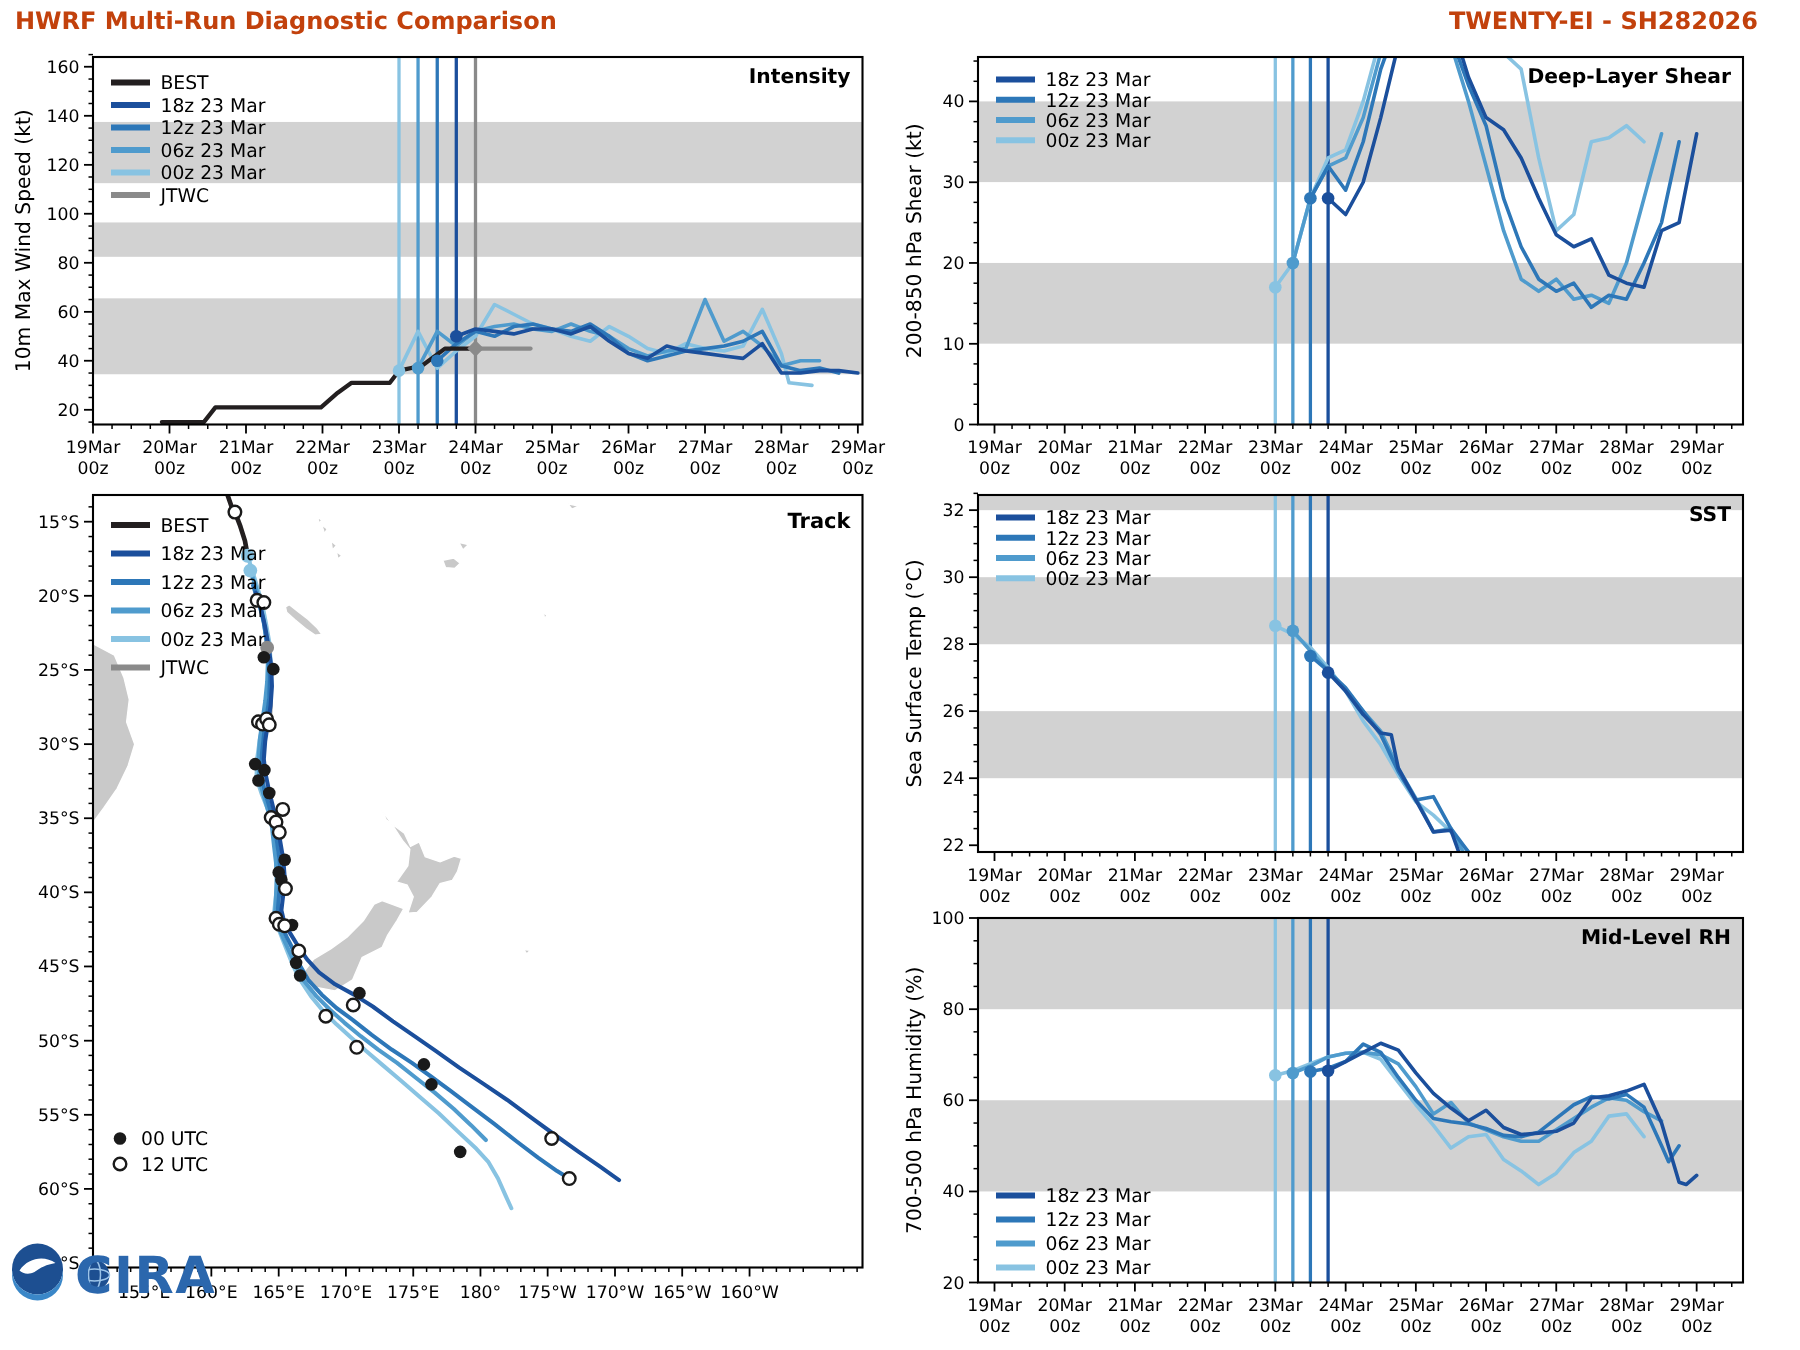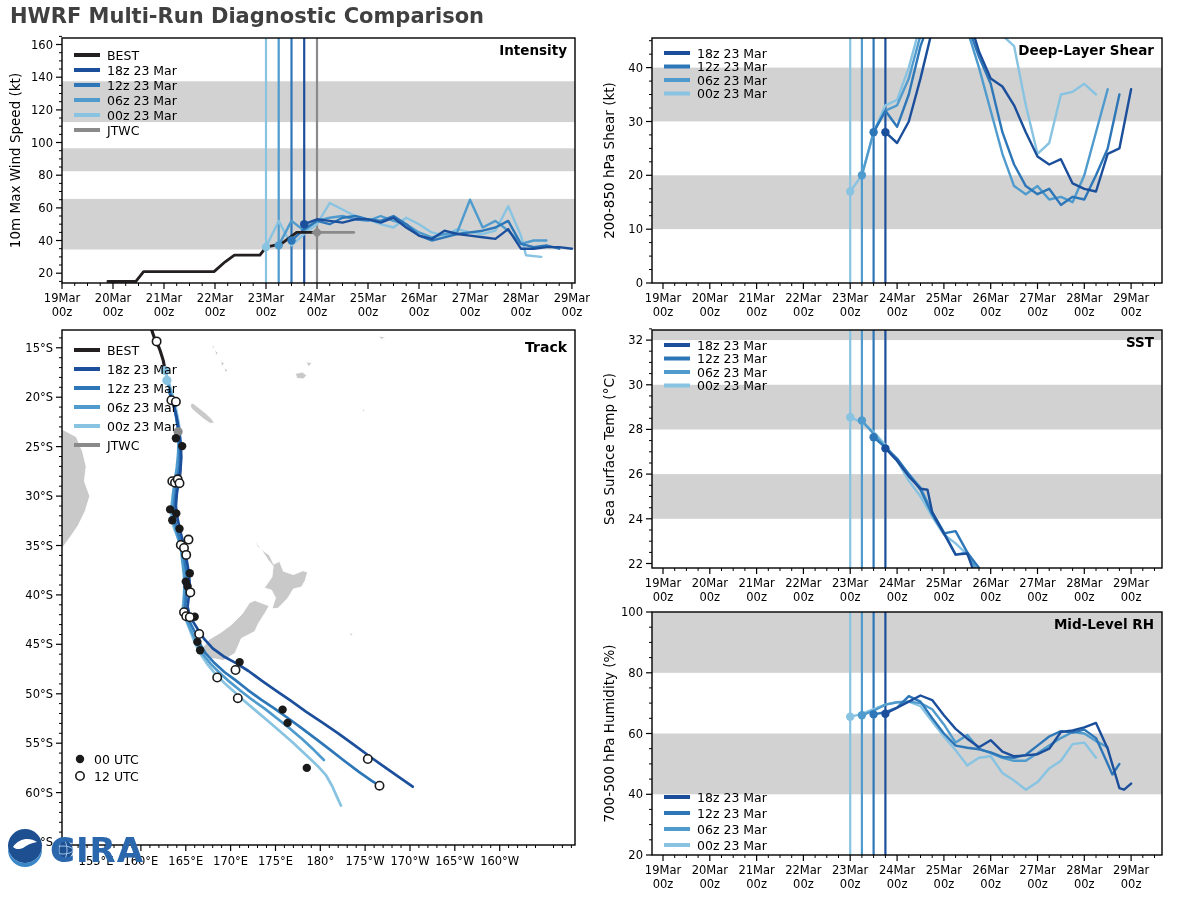--- a/index.html
+++ b/index.html
@@ -1,29 +1,30 @@
 <!DOCTYPE html>
 <html><head>
 <meta charset="utf-8">
 <style>
   html,body{margin:0;padding:0;background:#fff;}
   #canvas{position:relative;width:1200px;height:900px;background:#fff;overflow:hidden;
           font-family:"DejaVu Sans","Liberation Sans",sans-serif;}
-  .hdr{position:absolute;top:4px;font-size:21px;font-weight:bold;color:#404040;white-space:nowrap;}
+  .hdr{position:absolute;top:4px;font-size:16px;font-weight:bold;color:#c2410c;white-space:nowrap;}
   #hdr-left{left:10px;}
   #hdr-right{right:28px;}
   #fig{position:absolute;left:0;top:0;width:1200px;height:900px;}
   #fig svg text{font-family:"DejaVu Sans","Liberation Sans",sans-serif;fill:#000;}
   #logos{position:absolute;left:6px;top:826px;width:290px;height:42px;}
 </style>
 </head>
 <body>
 <div id="canvas">
 
 <div id="hdr-left" class="hdr">HWRF Multi-Run Diagnostic Comparison</div>
+<div id="hdr-right" class="hdr">TWENTY-EI - SH282026</div>
 
 <div id="fig"><svg width="1200" height="900" viewBox="0 0 1200 900">
         <defs>
           <clipPath id="cp-intensity">
             <rect x="62" y="38" width="513" height="245"></rect>
           </clipPath>
           <clipPath id="cp-shear">
             <rect x="652" y="38" width="510" height="245"></rect>
           </clipPath>
           <clipPath id="cp-sst">

